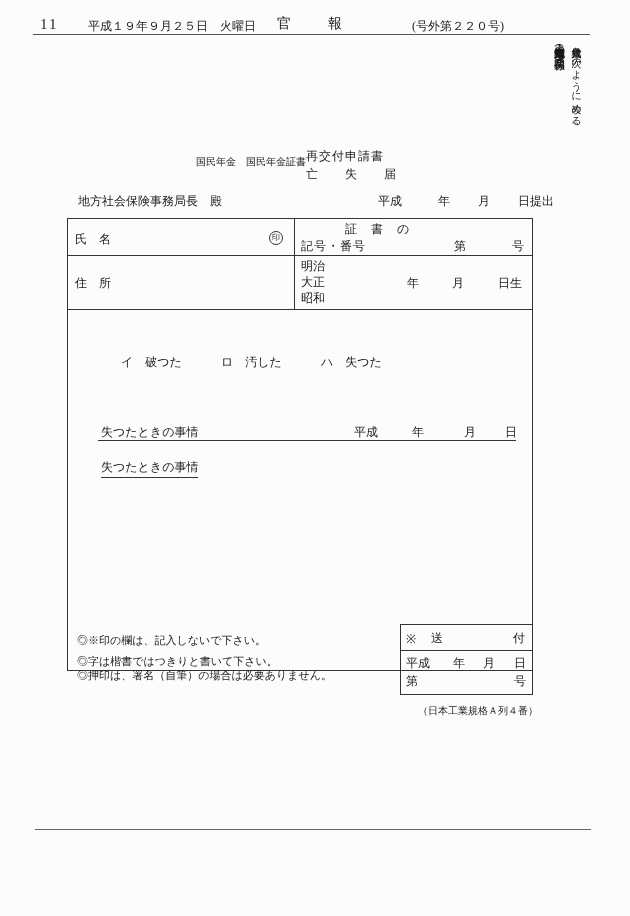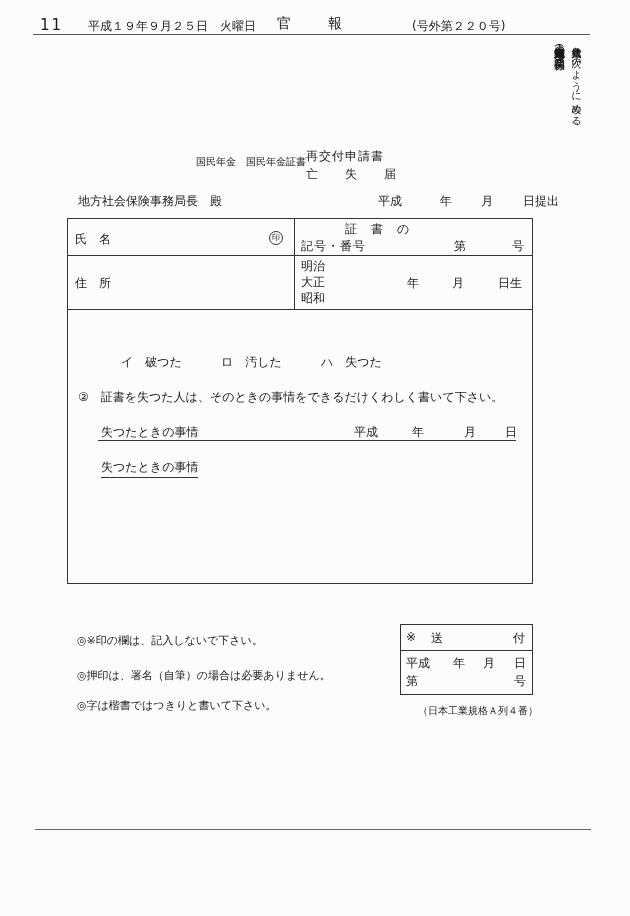--- a/index.html
+++ b/index.html
@@ -1,34 +1,34 @@
 <!DOCTYPE html>
 <html><head>
 <meta charset="utf-8">
 <style>
   html, body { margin:0; padding:0; }
   body { width:630px; height:916px; background:#fcfcfc; position:relative; overflow:hidden;
          font-family:"DejaVu Sans", "Liberation Sans", sans-serif; color:#1a1a1a; }
-  .abs { position:absolute; white-space:nowrap; }
+  .abs { position:absolute; white-space:nowrap;font-family:Liberation Serif, serif; }
   .hdr-num { left:40px; top:16px; font-size:15px; letter-spacing:2px; }
   .hdr-date { left:88px; top:18px; font-size:12px; }
   .hdr-kan1 { left:277px; top:15px; font-size:14px; }
   .hdr-kan2 { left:328px; top:15px; font-size:14px; }
   .hdr-issue { left:412px; top:18px; font-size:12px; }
   .top-rule { left:33px; top:34px; width:557px; height:0; border-top:1.5px solid #555; }
   .vert { top:40px; font-size:10px; writing-mode:vertical-rl; line-height:13px; }
   .vert1 { left:570px; }
   .vert2 { left:553px; font-weight:bold; }
   .title-left { left:172px; top:155px; font-size:10px;margin-left:24px; }
   .title-right { left:306px; top:147px; font-size:12px; line-height:18px; }
   .title-right span { display:block; letter-spacing:1px; }
   .addressee { left:78px; top:193px; font-size:12px; }
   .submit-date { left:378px; top:193px; font-size:12px; word-spacing:0; }
   .box { border:1px solid #333; box-sizing:border-box; }
-  .main-box { left:67px; top:218px; width:466px; height:366px; }
+  .main-box { left:67px; top:218px; width:466px; height:453px; }
   .hline { position:absolute; height:0; border-top:1px solid #333; }
   .vline { position:absolute; width:0; border-left:1px solid #333; }
   .cell-text { font-size:12px; }
   .seal { font-size:12px; border:1px solid #333; border-radius:50%; width:12px; height:12px;
           line-height:12px; text-align:center; font-size:8px; }
   .ul { border-bottom:1.2px solid #333; }
   .notes { left:77px; font-size:11px; }
   .small-box { left:400px; top:624px; width:133px; height:71px; }
   .footer-rule { left:35px; top:829px; width:556px; height:0; border-top:1px solid #666; }
   .jis { left:418px; top:704px; font-size:10px; }
@@ -84,34 +84,33 @@
   <div class="abs cell-text" style="left:233px;top:55px;">大正</div>
   <div class="abs cell-text" style="left:233px;top:71px;">昭和</div>
   <div class="abs cell-text" style="left:339px;top:56px;">年</div>
   <div class="abs cell-text" style="left:384px;top:56px;">月</div>
   <div class="abs cell-text" style="left:430px;top:56px;">日生</div>
 
   <div class="abs cell-text" style="left:53px;top:135px;">イ　破つた</div>
   <div class="abs cell-text" style="left:153px;top:135px;">ロ　汚した</div>
   <div class="abs cell-text" style="left:253px;top:135px;">ハ　失つた</div>
 
-  <div class="abs cell-text" style="left:10px;top:170px;">②　証書を失つた人は、そのときの事情をできるだけくわしく書いて下さい。</div>
   <div class="abs ul" style="left:30px;top:204px;width:418px;height:17px;">
     <span class="abs cell-text" style="left:3px;top:1px;">失つたときの事情</span>
     <span class="abs cell-text" style="left:256px;top:1px;">平成</span>
     <span class="abs cell-text" style="left:314px;top:1px;">年</span>
     <span class="abs cell-text" style="left:366px;top:1px;">月</span>
     <span class="abs cell-text" style="left:407px;top:1px;">日</span>
   </div>
   <div class="abs cell-text ul" style="left:33px;top:240px;padding-bottom:1px;">失つたときの事情</div>
   <div class="abs" style="left:10px;top:262px;width:444px;height:138px;"></div>
 </div>
 
 <div class="abs notes" style="top:633px;">◎※印の欄は、記入しないで下さい。</div>
-<div class="abs notes" style="top:654px;margin-top:44px;">◎字は楷書ではつきりと書いて下さい。</div>
+<div class="abs notes" style="top:654px;">◎字は楷書ではつきりと書いて下さい。</div>
 <div class="abs notes" style="top:668px;">◎押印は、署名（自筆）の場合は必要ありません。</div>
 
 <div class="abs box small-box">
   <div class="hline" style="left:0;top:25px;width:131px;"></div>
   <span class="abs cell-text" style="left:5px;top:5px;">※</span>
   <span class="abs cell-text" style="left:30px;top:5px;">送</span>
   <span class="abs cell-text" style="left:112px;top:5px;">付</span>
   <span class="abs cell-text" style="left:5px;top:30px;">平成</span>
   <span class="abs cell-text" style="left:52px;top:30px;">年</span>
   <span class="abs cell-text" style="left:82px;top:30px;">月</span>

